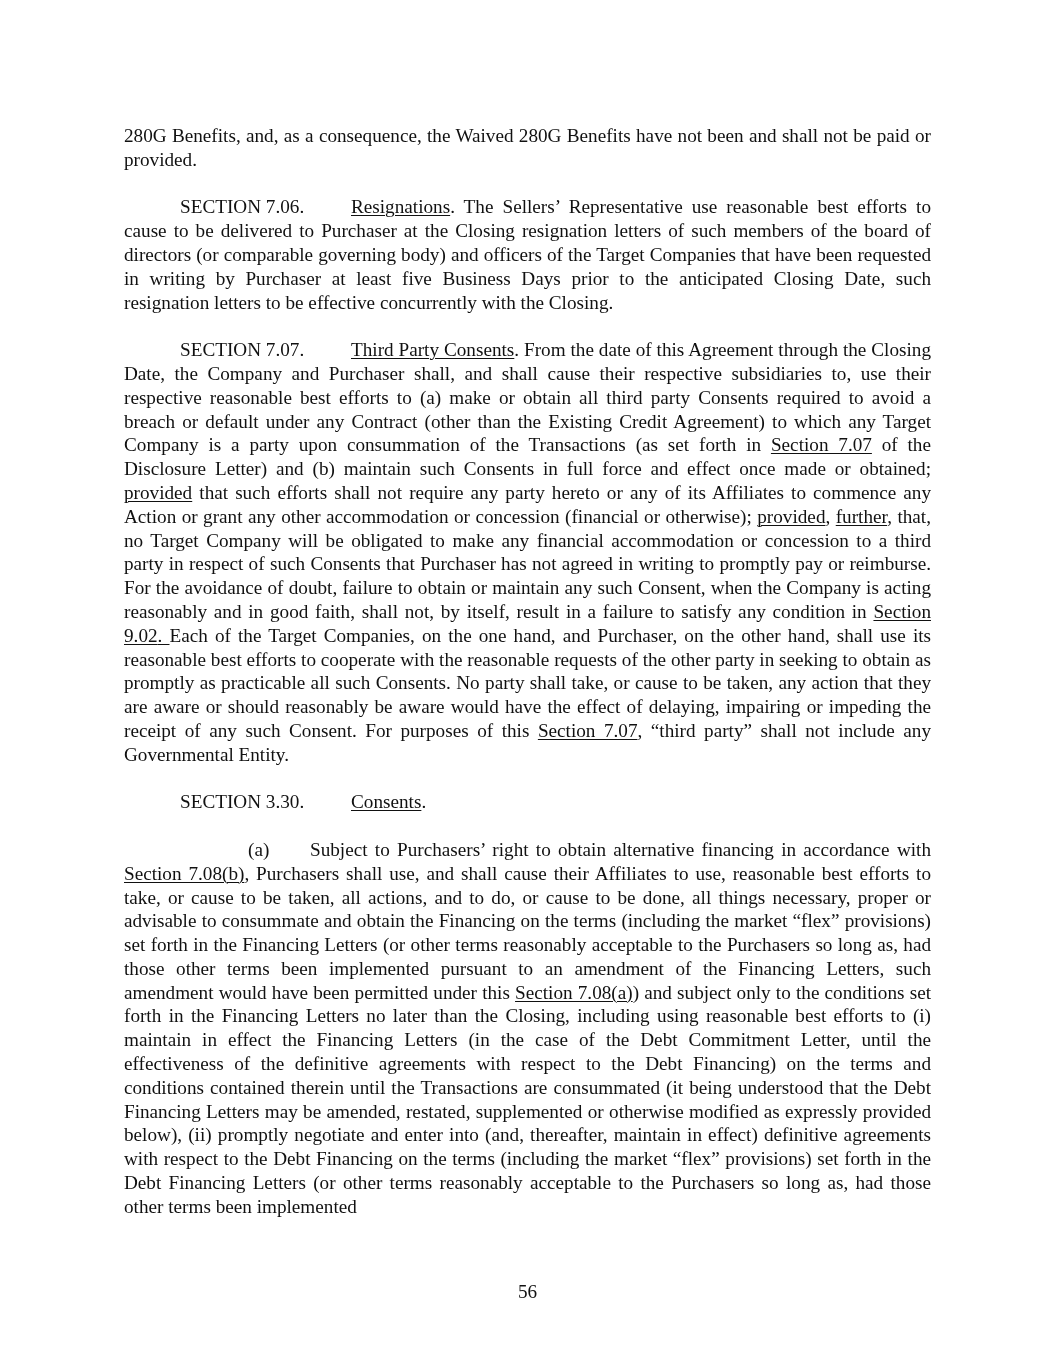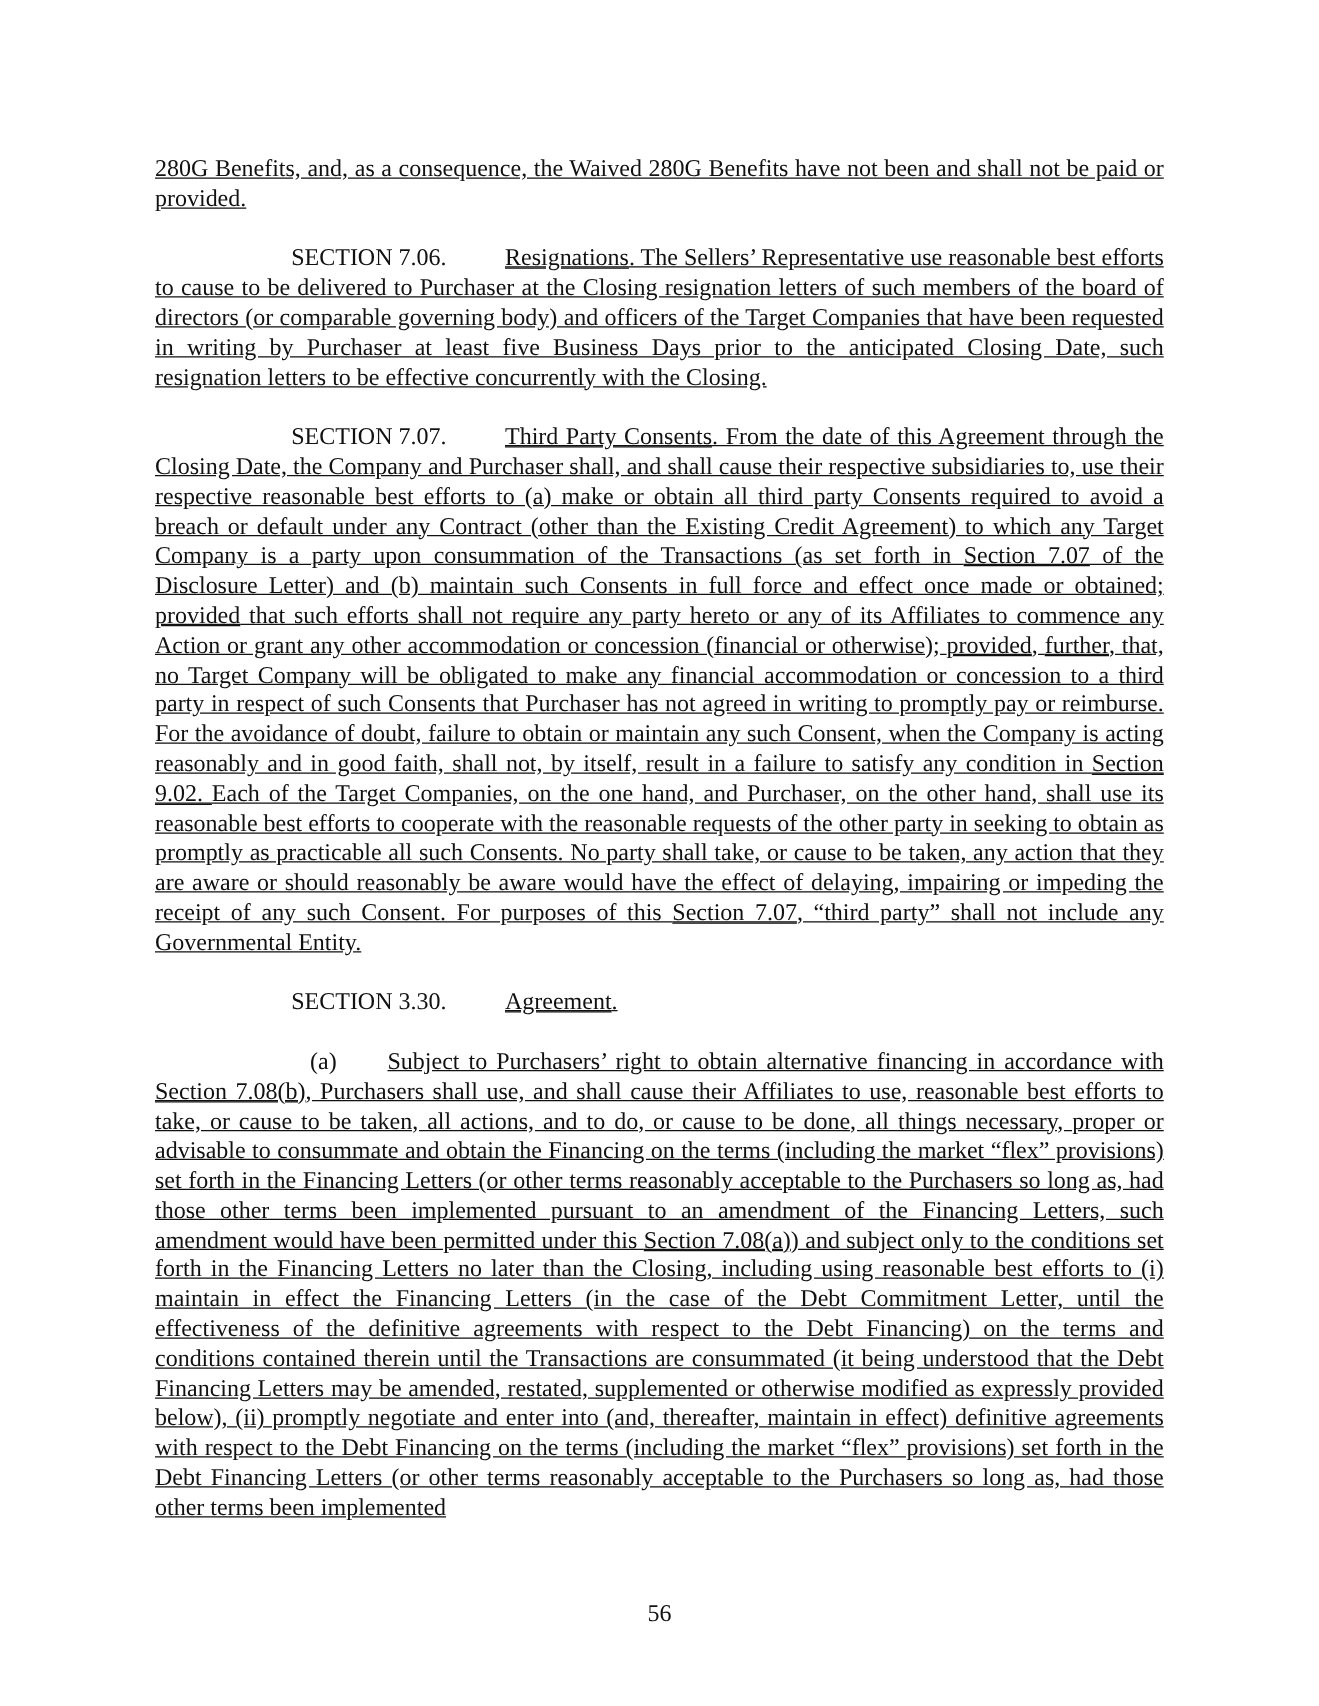--- a/index.html
+++ b/index.html
@@ -2,23 +2,23 @@
 <html><head>
 <meta charset="utf-8">
 <style>
   html, body { margin: 0; padding: 0; background: #ffffff; }
   body { width: 1055px; height: 1365px; position: relative; overflow: hidden; }
   .page {
     position: absolute; left: 124px; top: 124px; width: 807px;
     font-family: "Liberation Serif", "DejaVu Serif", serif;
     font-size: 19.2px; line-height: 23.8px; color: #111111;
   }
-  .para { text-align: justify; margin: 0 0 23.8px 0; text-decoration: underline; }
+  .para { text-align: justify; margin: 0 0 23.8px 0; }
   .para.last { margin-bottom: 0; }
-  .sec-num { display: inline-block; margin-left: 109px; width: 171px; }
+  .sec-num { display: inline-block; margin-left: 56px; width: 171px; }
   .sub-num { display: inline-block; margin-left: 124px; width: 62px; }
   .u { text-decoration: underline; text-underline-offset: 2px; text-decoration-thickness: 1px; }
   .page-number {
     position: absolute; left: 0; width: 1055px; top: 1281px; text-align: center;
     font-family: "Liberation Serif", "DejaVu Serif", serif; font-size: 19.2px; color: #111111;
   }
 </style>
 </head>
 <body>
 
@@ -29,21 +29,21 @@
 
   <p class="para">
     <span class="sec-num">SECTION 7.06.</span><span class="u">Resignations</span><span class="parts"><span>.  The Sellers’ Representative use reasonable best efforts to cause to be delivered to Purchaser at the Closing resignation letters of such members of the board of directors (or comparable governing body) and officers of the Target Companies that have been requested in writing by Purchaser at least five Business Days prior to the anticipated Closing Date, such resignation letters to be effective concurrently with the Closing.</span></span>
   </p>
 
   <p class="para">
     <span class="sec-num">SECTION 7.07.</span><span class="u">Third Party Consents</span><span class="parts"><span>.  From the date of this Agreement through the Closing Date, the Company and Purchaser shall, and shall cause their respective subsidiaries to, use their respective reasonable best efforts to (a) make or obtain all third party Consents required to avoid a breach or default under any Contract (other than the Existing Credit Agreement) to which any Target Company is a party upon consummation of the Transactions (as set forth in </span><span class="u">Section 7.07</span><span> of the Disclosure Letter) and (b) maintain such Consents in full force and effect once made or obtained; </span><span class="u">provided</span><span> that such efforts shall not require any party hereto or any of its Affiliates to commence any Action or grant any other accommodation or concession (financial or otherwise); </span><span class="u">provided</span><span>, </span><span class="u">further</span><span>, that, no Target Company will be obligated to make any financial accommodation or concession to a third party in respect of such Consents that Purchaser has not agreed in writing to promptly pay or reimburse.  For the avoidance of doubt, failure to obtain or maintain any such Consent, when the Company is acting reasonably and in good faith, shall not, by itself, result in a failure to satisfy any condition in </span><span class="u">Section 9.02</span><span class="u">. </span><span>Each of the Target Companies, on the one hand, and Purchaser, on the other hand, shall use its reasonable best efforts to cooperate with the reasonable requests of the other party in seeking to obtain as promptly as practicable all such Consents.  No party shall take, or cause to be taken, any action that they are aware or should reasonably be aware would have the effect of delaying, impairing or impeding the receipt of any such Consent.  For purposes of this </span><span class="u">Section 7.07</span><span>, “third party” shall not include any Governmental Entity.</span></span>
   </p>
 
   <p class="para">
-    <span class="sec-num">SECTION 3.30.</span><span class="u">Agreement</span><span class="parts"><span>.</span></span>
+    <span class="sec-num">SECTION 3.30.</span><span class="u">Consents</span><span class="parts"><span>.</span></span>
   </p>
 
   <p class="para last">
     <span class="sub-num">(a)</span><span class="parts"><span>Subject to Purchasers’ right to obtain alternative financing in accordance with </span><span class="u">Section 7.08(b)</span><span>, Purchasers shall use, and shall cause their Affiliates to use, reasonable best efforts to take, or cause to be taken, all actions, and to do, or cause to be done, all things necessary, proper or advisable to consummate and obtain the Financing on the terms (including the market “flex” provisions) set forth in the Financing Letters (or other terms reasonably acceptable to the Purchasers so long as, had those other terms been implemented pursuant to an amendment of the Financing Letters, such amendment would have been permitted under this </span><span class="u">Section 7.08(a)</span><span>) and subject only to the conditions set forth in the Financing Letters no later than the Closing, including using reasonable best efforts to (i) maintain in effect the Financing Letters (in the case of the Debt Commitment Letter, until the effectiveness of the definitive agreements with respect to the Debt Financing) on the terms and conditions contained therein until the Transactions are consummated (it being understood that the Debt Financing Letters may be amended, restated, supplemented or otherwise modified as expressly provided below), (ii) promptly negotiate and enter into (and, thereafter, maintain in effect) definitive agreements with respect to the Debt Financing on the terms (including the market “flex” provisions) set forth in the Debt Financing Letters (or other terms reasonably acceptable to the Purchasers so long as, had those other terms been implemented</span></span>
   </p>
 </div>
 
 <div class="page-number">56</div>
 
 </body></html>

